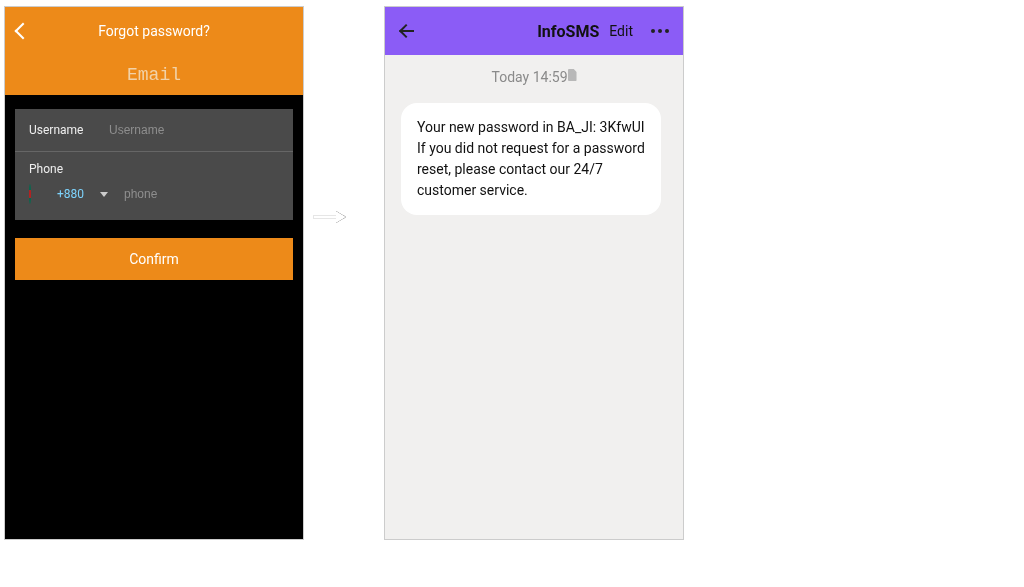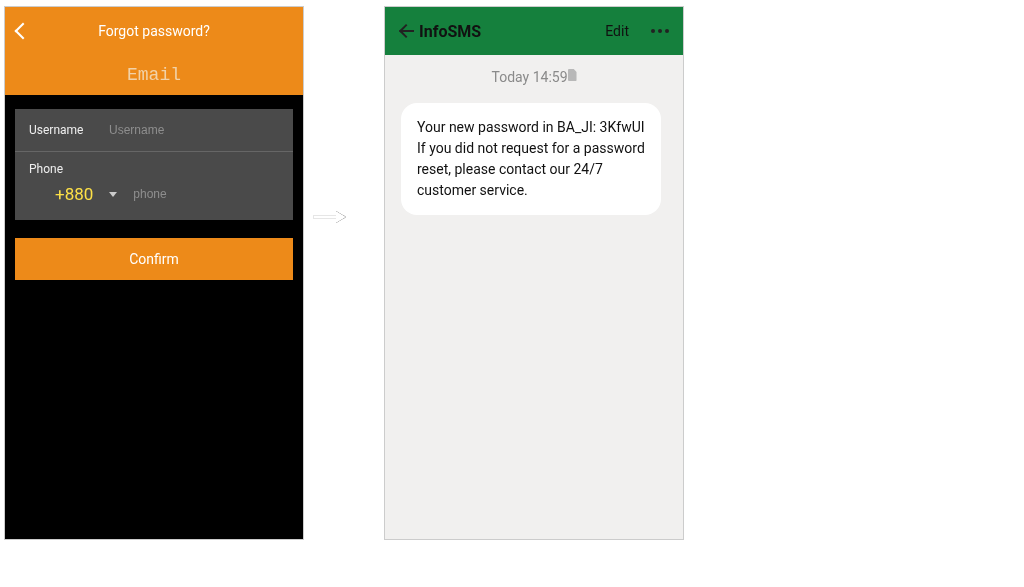--- a/index.html
+++ b/index.html
@@ -108,21 +108,21 @@
       align-items: center;
       padding: 8px 14px 0 14px;
       gap: 8px;
     }
     .phone.left .flag {
       width: 20px; height: 20px;
       border-radius: 50%;
       background: radial-gradient(circle at center, #b22222 0 40%, #006a4e 40% 100%);
     }
     .phone.left .dial-code {
-      color: #fde047; font-size: 17px; margin-left: 18px;
+      color: #7dd3fc; font-size: 12px; margin-left: 18px;
     }
     .phone.left .dd-caret {
       width: 0; height: 0;
       border-left: 4px solid transparent;
       border-right: 4px solid transparent;
       border-top: 5px solid #ccc;
       margin-left: 8px;
     }
     .phone.left .phone-field {
       flex: 1;
@@ -165,26 +165,27 @@
     }
     
     .arrow-holder { position: relative; left: -10px; top: 260px; }
     .arrow-holder .arrow { box-shadow: 0 0 0 1px rgba(0,0,0,0.05); }
     
     .phone.right {
       background: #f1f0ef;
       border: 1px solid #ccc;
     }
     .phone.right .sms-header {
-      background: #15803d;
+      background: #8b5cf6;
       height: 48px;
       display: flex;
       align-items: center;
       padding: 0 14px;
-      gap: 4px;
+      gap: 10px;
+      text-align: right;
     }
     .phone.right .back-arrow {
       width: 16px; height: 16px;
       position: relative;
     }
     .phone.right .back-arrow::before {
       content: "";
       position: absolute;
       left: 2px; top: 3px;
       width: 8px; height: 8px;
@@ -201,21 +202,21 @@
     }
     .phone.right .sms-title {
       font-weight: 700;
       font-size: 16px;
       color: #111;
       flex: 1;
     }
     .phone.right .edit-btn {
       font-size: 14px;
       color: #111;
-      margin-right: 18px;
+      margin-right: 8px;
     }
     .phone.right .more-dots {
       display: flex; gap: 3px;
     }
     .phone.right .more-dots span {
       width: 4px; height: 4px;
       border-radius: 50%;
       background: #222;
     }
     .phone.right .timestamp-row {

